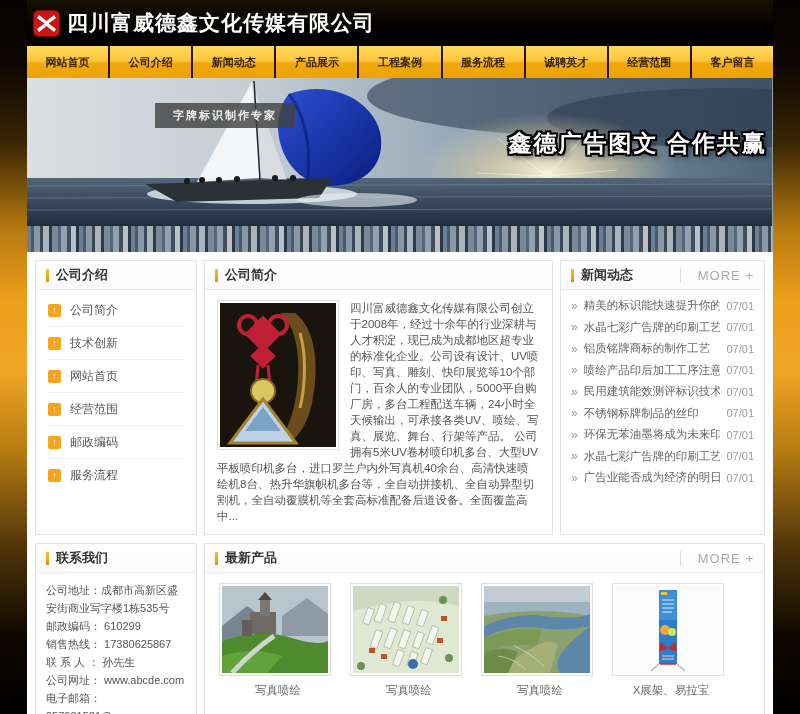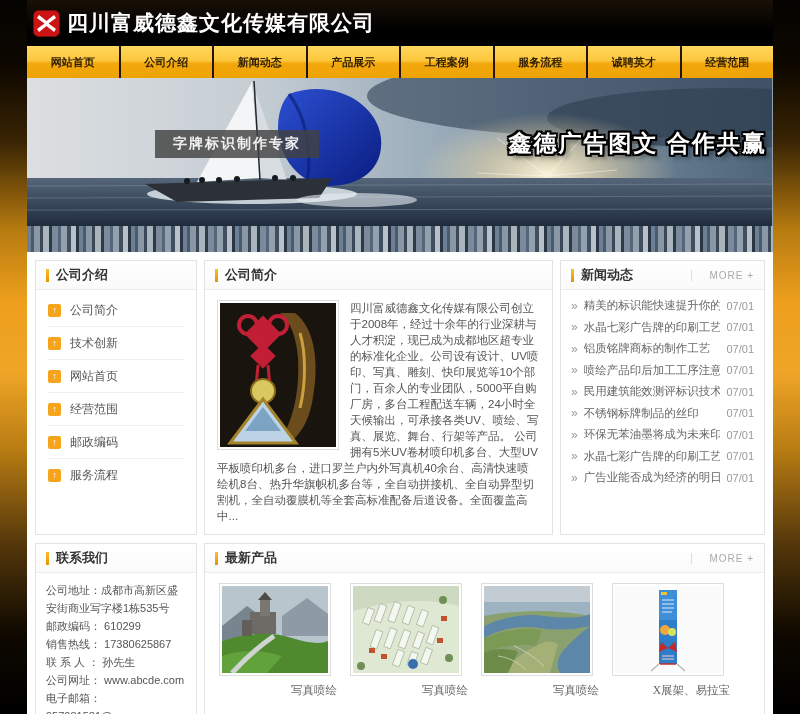--- a/index.html
+++ b/index.html
@@ -25,37 +25,37 @@
     background:linear-gradient(180deg,#ffd75e 0%,#fcc73d 45%,#f2a80d 55%,#eea305 100%); }
 
   
   .banner { position:relative; height:174px; overflow:hidden; background:#8fa0b0; }
   .banner svg { display:block; }
   .glitch-strip { height:26px;
     background:repeating-linear-gradient(90deg,
       #6c7f93 0 4px,#4a5a6e 4px 7px,#8a97a5 7px 13px,#3a4757 13px 16px,
       #aab4bd 16px 22px,#2c3a4a 22px 25px,#7b8a9a 25px 31px,#55657a 31px 34px,
       #93a0ae 34px 40px,#404e60 40px 44px,#b8c0c8 44px 49px,#2a3646 49px 52px); }
-  .banner-tagline { position:absolute; left:128px; top:52px; background:rgba(66,66,66,.82);
-    color:#f0f0f0; font-size:14px; font-weight:bold; letter-spacing:2px; padding:5px 18px; }
+  .banner-tagline { position:absolute; left:128px; top:25px; background:rgba(66,66,66,.82);
+    color:#f0f0f0; font-size:11px; font-weight:bold; letter-spacing:2px; padding:5px 18px; }
   .banner-headline { position:absolute; right:6px; top:50px; font-size:23px; font-weight:800;
     color:#fff; letter-spacing:2px; white-space:nowrap;
     text-shadow:2px 0 #000,-2px 0 #000,0 2px #000,0 -2px #000,2px 2px #000,
       -2px -2px #000,2px -2px #000,-2px 2px #000,4px 4px 5px rgba(0,0,0,.55); }
 
   
   .main { background:#fff; padding:8px 8px 0 8px; min-height:462px; }
   .row1 { display:grid; grid-template-columns:162px 1fr 205px; gap:7px; }
   .row2 { display:grid; grid-template-columns:162px 1fr; gap:7px; margin-top:8px; }
   .box { border:1px solid #e2e2e2; background:#fff; }
   .box-header { height:29px; border-bottom:1px solid #ececec; display:flex; align-items:center;
     padding:0 10px; background:linear-gradient(#ffffff,#fafafa); }
   .accent-bar { width:3px; height:13px; background:linear-gradient(#fcbe30,#e59400); margin-right:7px; flex:0 0 auto; }
   .box-title { font-size:13px; font-weight:bold; color:#333; }
-  .more-link { margin-left:auto; font-size:10px; color:#aaa; border-left:1px solid #ddd;
+  .more-link { margin-left:auto; font-size:13px; color:#aaa; border-left:1px solid #ddd;
     padding-left:17px; letter-spacing:1px; cursor:pointer; }
 
   
   .menu-list { padding:4px 12px 0 12px; }
   .menu-item { display:flex; align-items:center; height:33px; border-bottom:1px solid #f0f0f0;
     font-size:12px; color:#555; cursor:pointer; }
   .menu-item:last-child { border-bottom:none; }
   .menu-icon { width:13px; height:13px; background:#f6a41c; border-radius:2px; color:#fff;
     font-size:9px; line-height:13px; text-align:center; margin-right:9px; flex:0 0 auto; }
 
@@ -75,21 +75,21 @@
   .news-date { color:#999; font-size:11px; margin-left:6px; }
 
   
   .contact-body { padding:8px 10px; font-size:11px; color:#555; line-height:18px; }
 
   
   .product-strip { display:flex; gap:13px; padding:10px 0 6px 14px; }
   .product-card { width:118px; cursor:pointer; }
   .product-thumb { width:112px; height:93px; border:1px solid #ddd; padding:2px; background:#fff; }
   .product-thumb svg { display:block; width:106px; height:87px; }
-  .product-caption { text-align:right; font-size:11.5px; color:#666; margin-top:7px;font-family:Liberation Serif, serif; }
+  .product-caption { text-align:center; font-size:11.5px; color:#666; margin-top:7px; }
 </style>
 </head>
 <body>
 
 <div class="page">
 
   <div class="top-header">
     <span class="logo">
       <svg viewBox="0 0 27 27" width="27" height="27">
         <rect x="0.5" y="0.5" width="26" height="26" rx="5" fill="#cc1414" stroke="#7a0b0b"></rect>
@@ -103,20 +103,21 @@
 
   <div class="nav">
     <div class="nav-item">网站首页</div>
     <div class="nav-item">公司介绍</div>
     <div class="nav-item">新闻动态</div>
     <div class="nav-item">产品展示</div>
     <div class="nav-item">工程案例</div>
     <div class="nav-item">服务流程</div>
     <div class="nav-item">诚聘英才</div>
     <div class="nav-item">经营范围</div>
+    <div class="nav-item">客户留言</div>
   </div>
 
   <div class="banner">
     <svg viewBox="0 0 745 148" width="745" height="148">
       <defs>
         <linearGradient id="sky" x1="0" y1="0" x2="1" y2="0">
           <stop offset="0" stop-color="#dcdfe1"></stop>
             <stop offset="0.3" stop-color="#c6ced4"></stop>
           <stop offset="0.55" stop-color="#9aacba"></stop>
             <stop offset="0.78" stop-color="#71879c"></stop>

